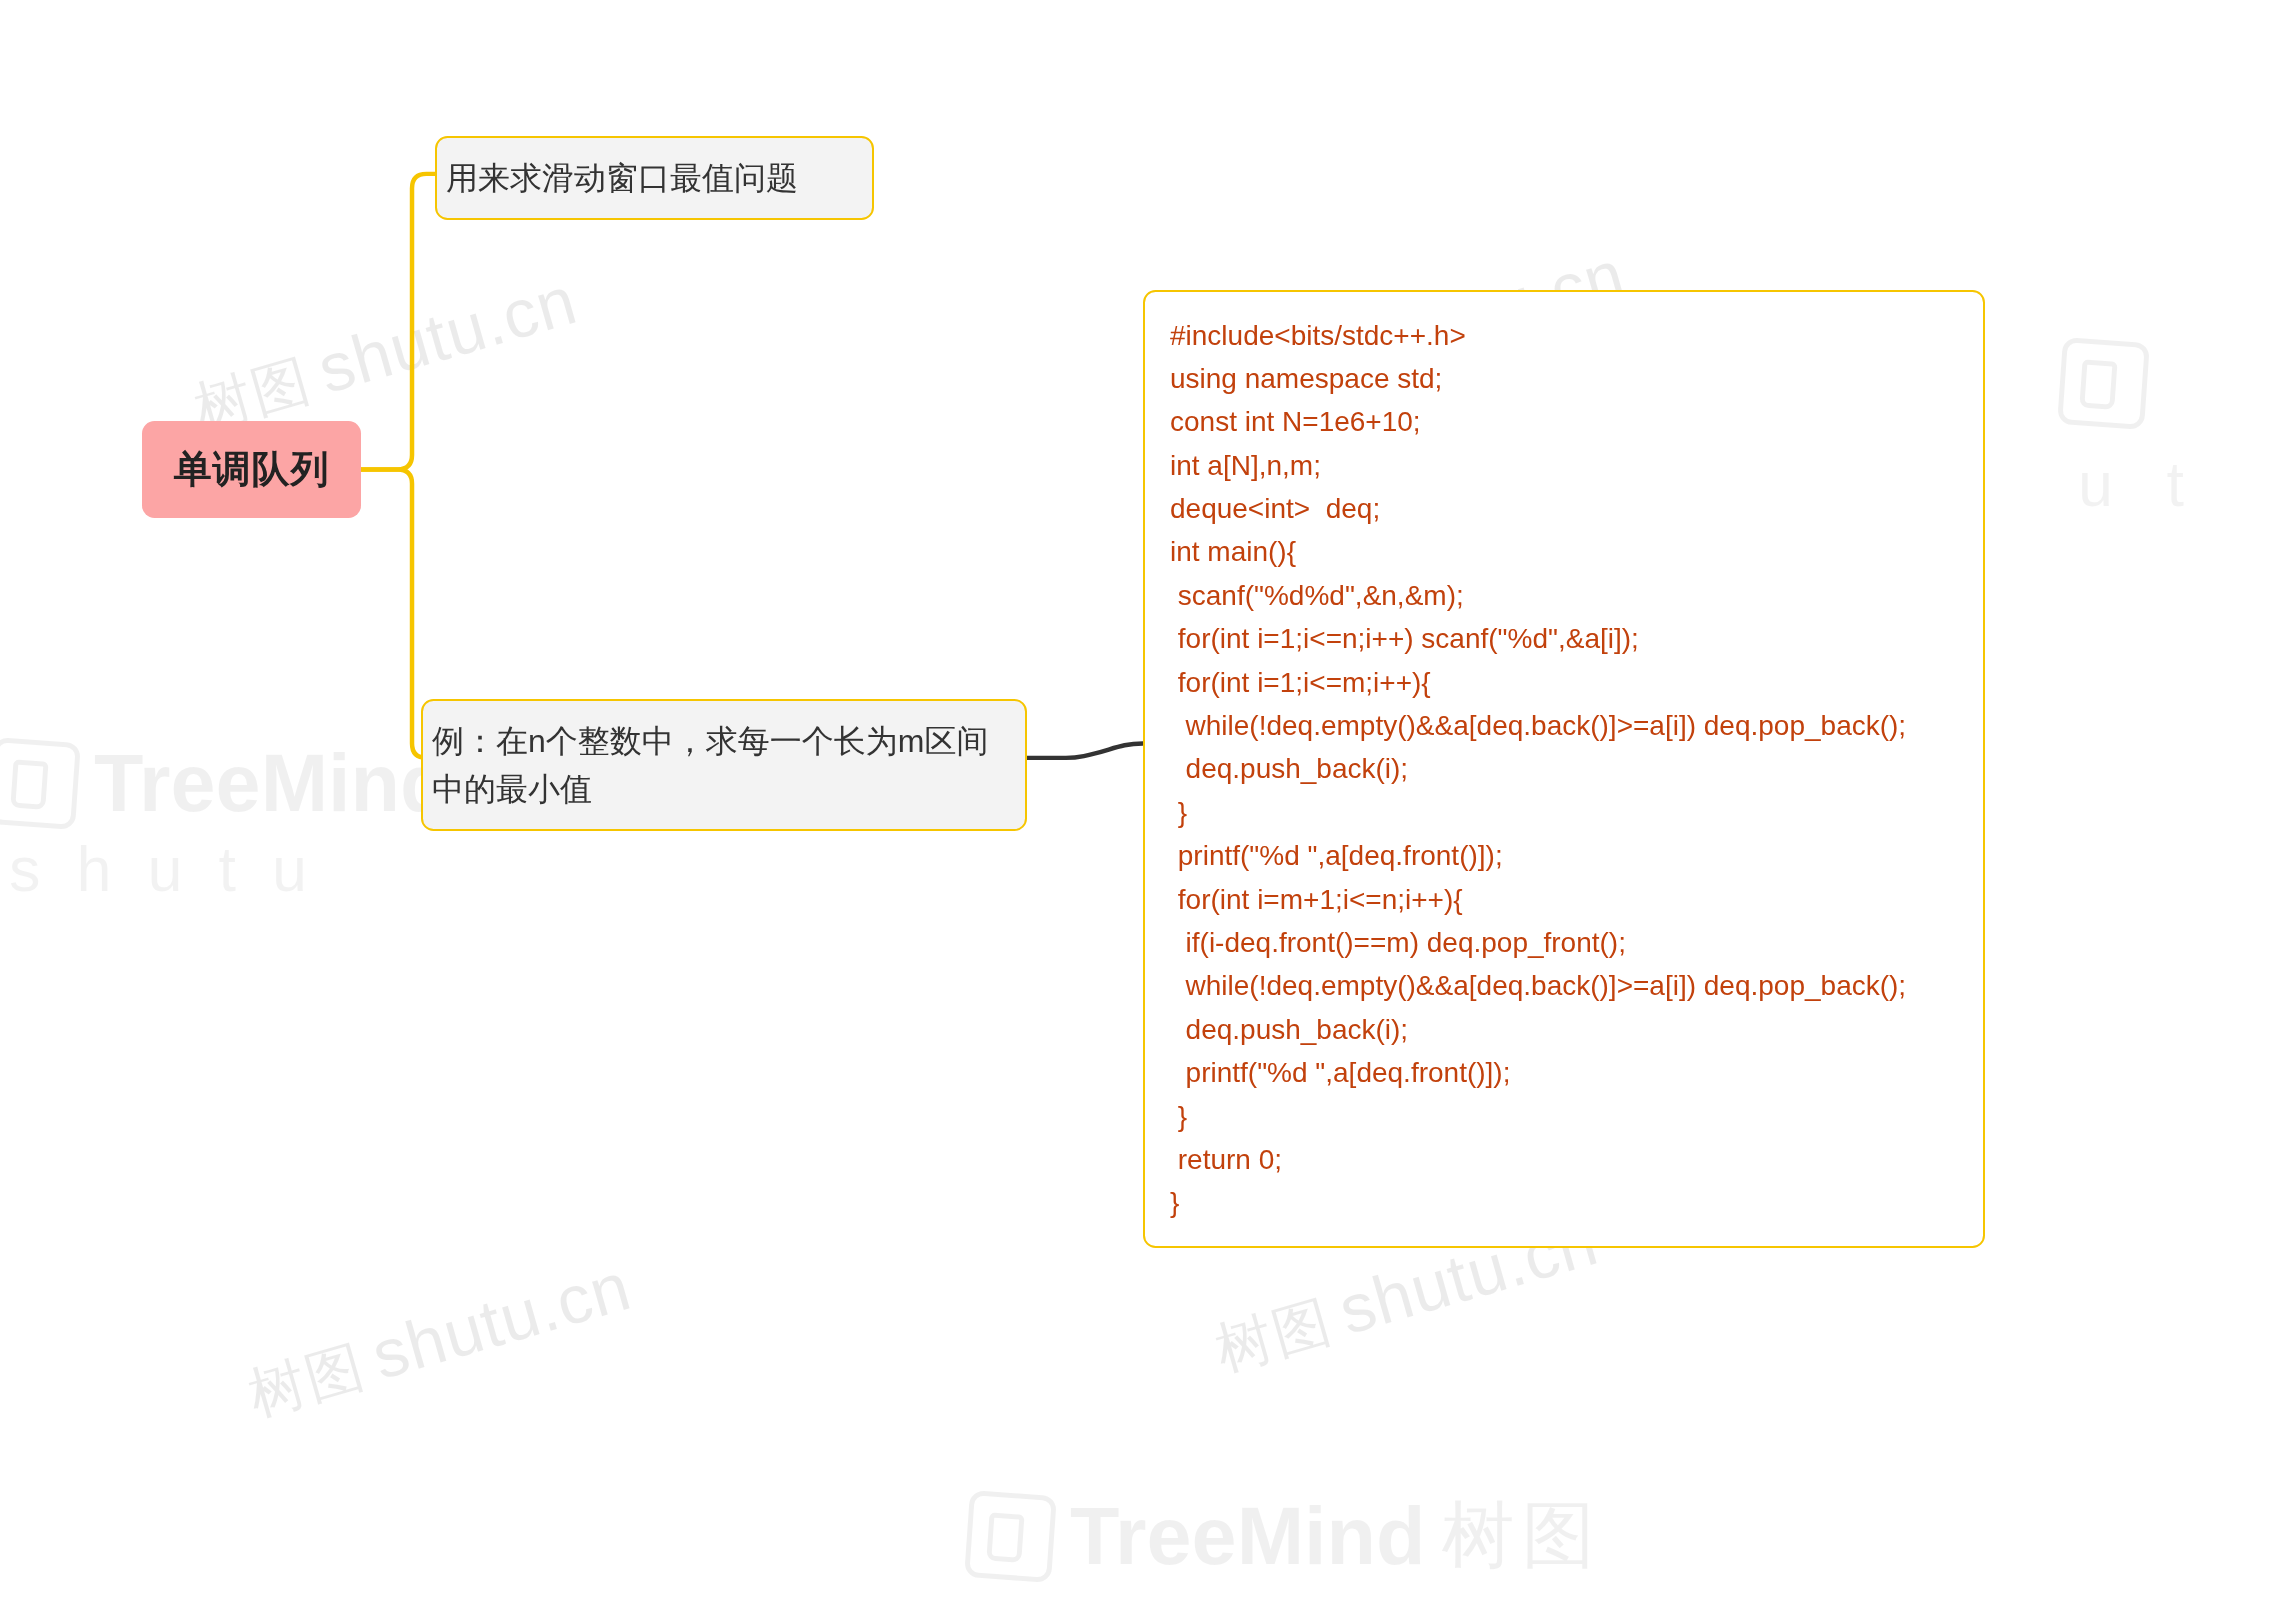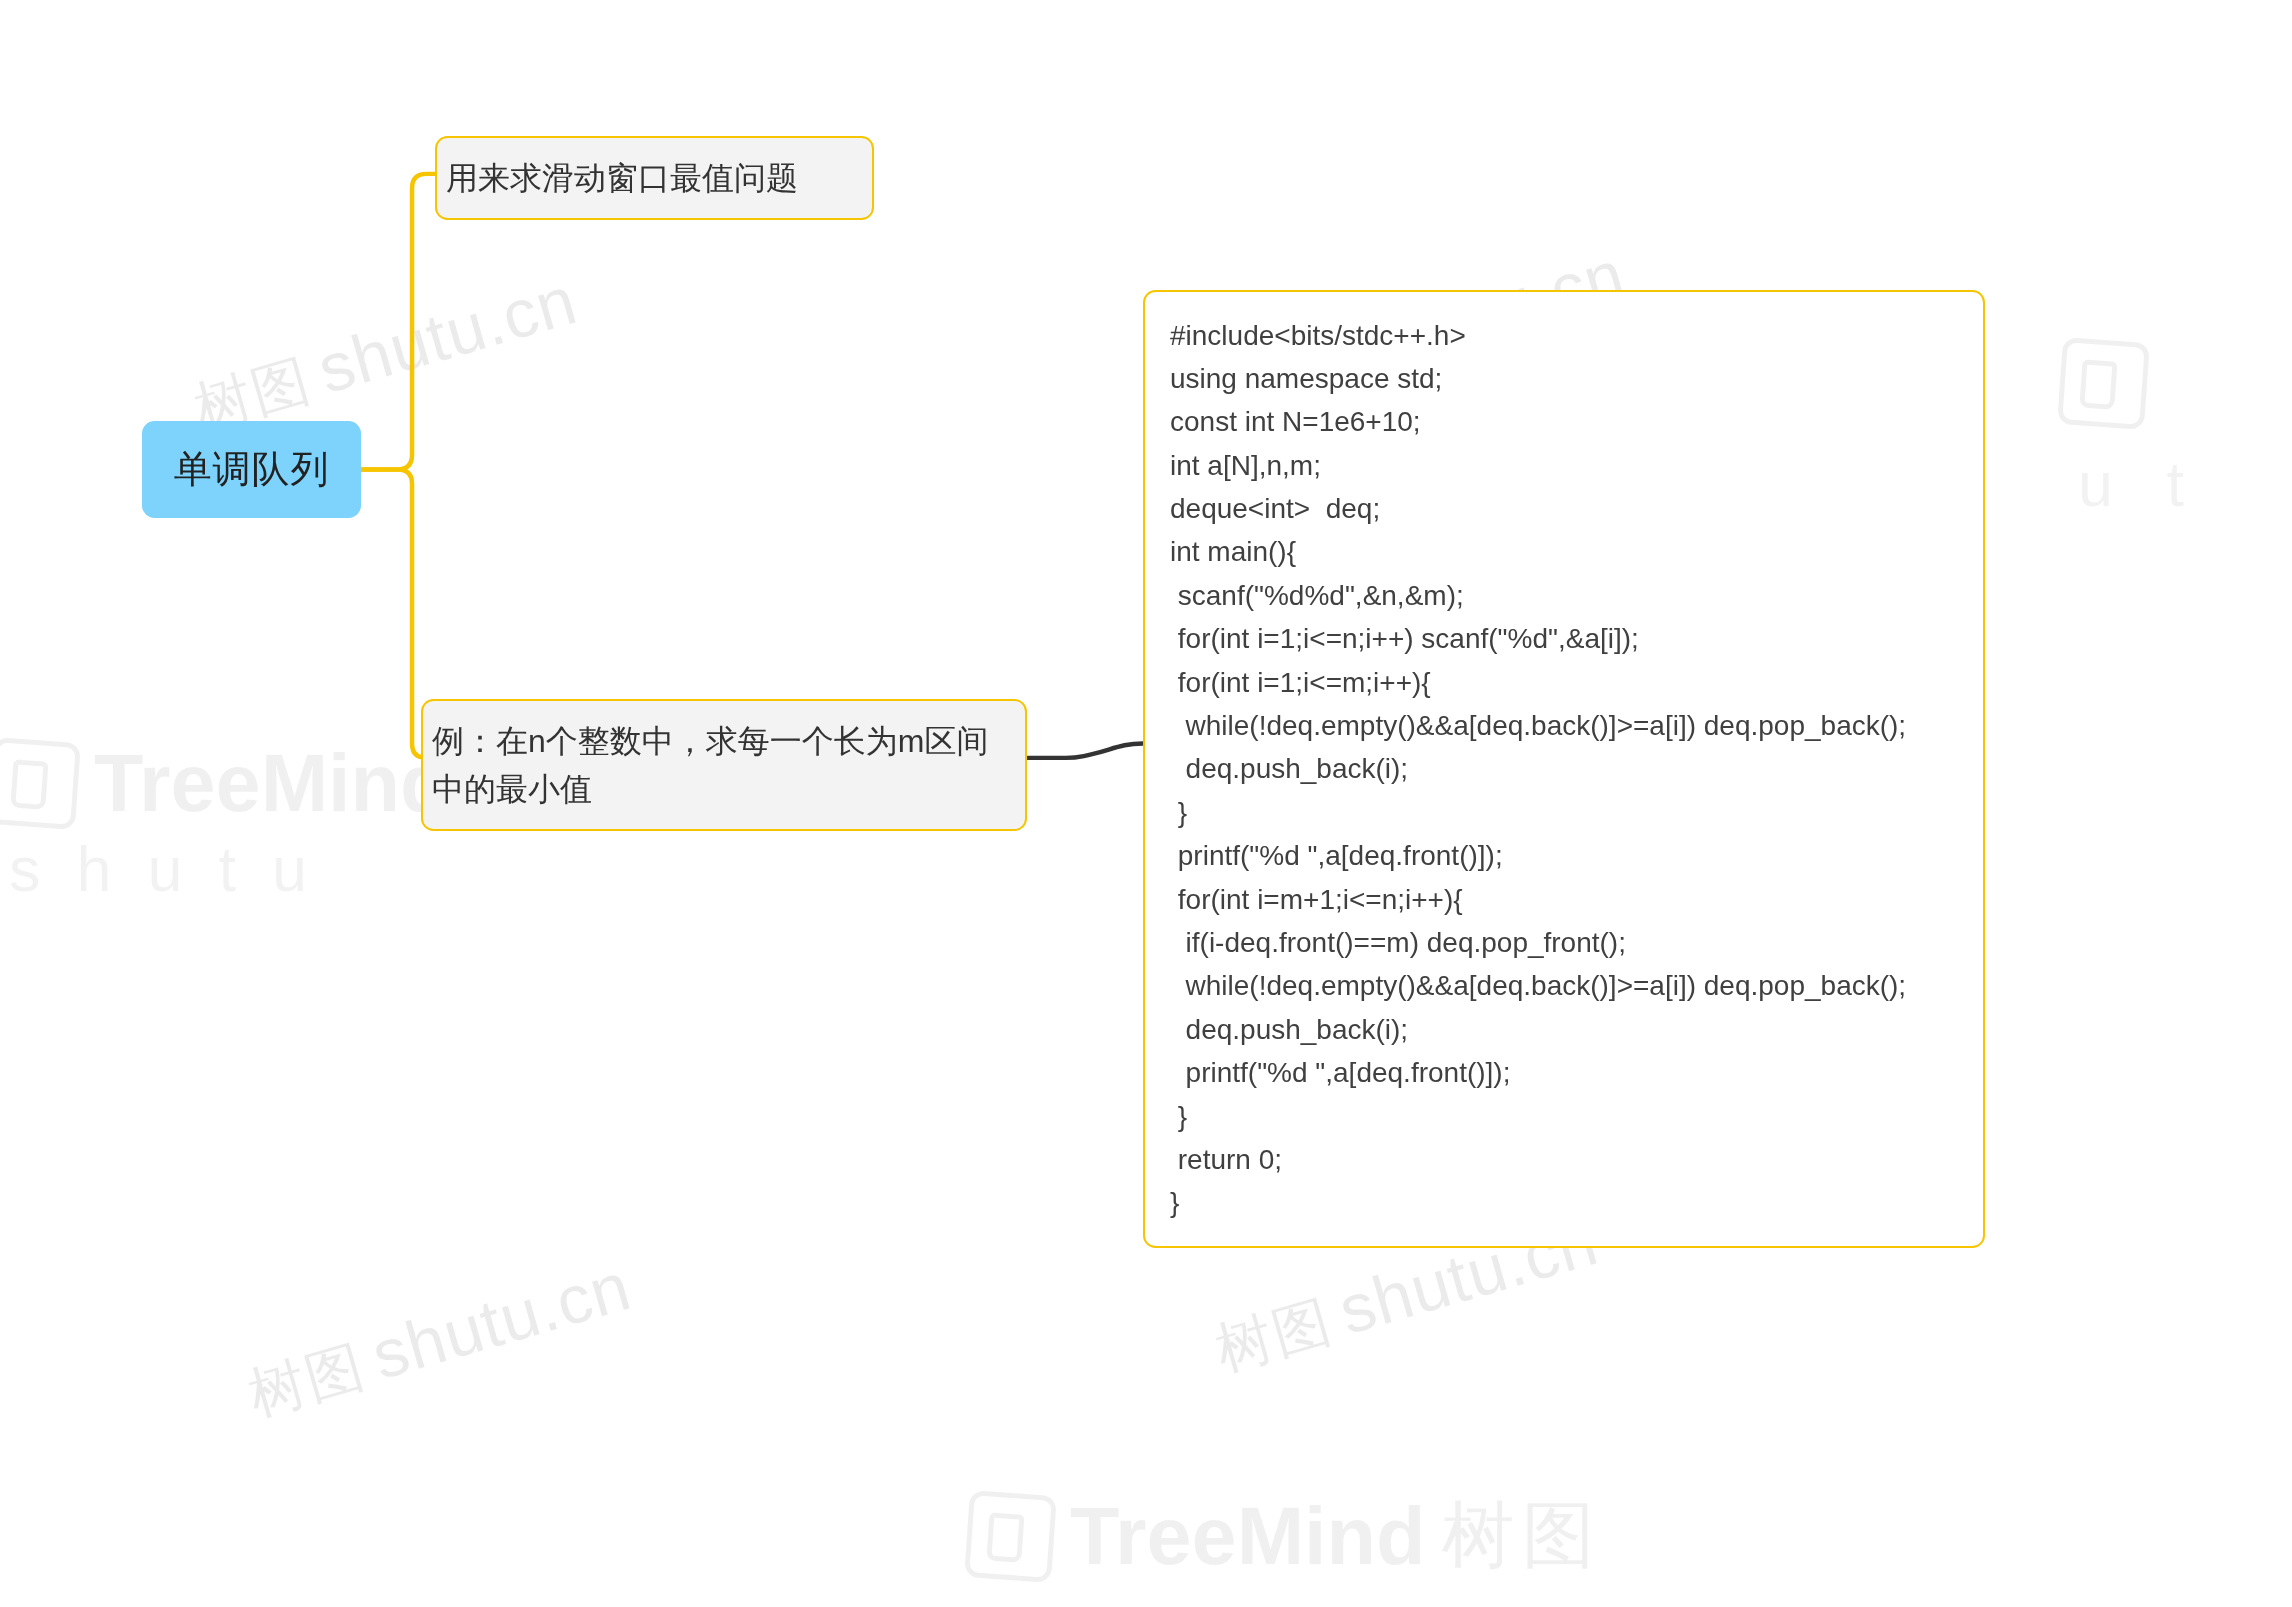--- a/index.html
+++ b/index.html
@@ -1,21 +1,21 @@
 <!DOCTYPE html>
 <html style="font-size:14.3px"><head>
 <meta charset="utf-8">
 <style>
   html,body{margin:0;padding:0;width:2293px;height:1608px;background:#fff;font-family:"Microsoft YaHei","PingFang SC","Helvetica Neue",Arial,sans-serif;color:#222;position:relative;overflow:hidden}
   .node{position:absolute;box-sizing:border-box;border-radius:12.5px}
-  #root{left:142px;top:421px;width:219px;height:97px;background:#7dd3fc;display:flex;align-items:center;justify-content:center;font-size:38px;font-weight:400;color:#222;letter-spacing:0.9px}
+  #root{left:142px;top:421px;width:219px;height:97px;background:#fca5a5;display:flex;align-items:center;justify-content:center;font-size:38px;font-weight:700;color:#222;letter-spacing:0.9px}
   .sub{background:#F3F3F3;border:2.7px solid #F6C500;padding:16px 9px;font-size:32px;line-height:1.5;color:#333}
   #n1{left:435px;top:136px;width:439px}
   #n2{left:421px;top:699px;width:606px}
-  #n3{left:1143px;top:290px;width:842px;background:#fff;border:2.7px solid #F6C500;font-size:28px;line-height:1.55;padding:21.5px 25px 21.5px 25px;font-family:"Segoe UI",Arial,sans-serif;color:#404040;white-space:pre-wrap;word-break:break-all}
+  #n3{left:1143px;top:290px;width:842px;background:#fff;border:2.7px solid #F6C500;font-size:28px;line-height:1.55;padding:21.5px 25px 21.5px 25px;font-family:"Segoe UI",Arial,sans-serif;color:#c2410c;white-space:pre-wrap;word-break:break-all}
   svg.connectors{position:absolute;left:0;top:0;width:2293px;height:1608px;pointer-events:none}
   .wm{position:absolute;color:rgba(0,0,0,0.08);font-family:Arial,"Microsoft YaHei",sans-serif;transform:rotate(-16deg);white-space:nowrap;font-weight:400}
   .wm .cn{font-size:57px;letter-spacing:1.8px}
   .wm .en{font-size:68px;letter-spacing:0.9px;margin-left:12.5px}
   .wm-tm{position:absolute;color:rgba(0,0,0,0.06);font-family:Arial,sans-serif;font-size:81px;font-weight:600;white-space:nowrap;display:flex;align-items:center;gap:16px}
   .wm-tm .zh{font-size:73px;font-weight:400;letter-spacing:7.2px}
   .wm-sub{position:absolute;color:rgba(0,0,0,0.05);font-family:Arial,sans-serif;font-size:63px;letter-spacing:36px;white-space:nowrap}
   .wm-icon{width:77px;height:77px;border:5.4px solid rgba(0,0,0,0.06);border-radius:14.3px;transform:rotate(4deg);position:relative}
   .wm-icon::after{content:"";position:absolute;left:16px;top:16px;width:25px;height:38px;border:5.4px solid rgba(0,0,0,0.06);border-radius:5.4px 5.4px 9px 9px}
   .wm-tm.edge{left:2060px}

